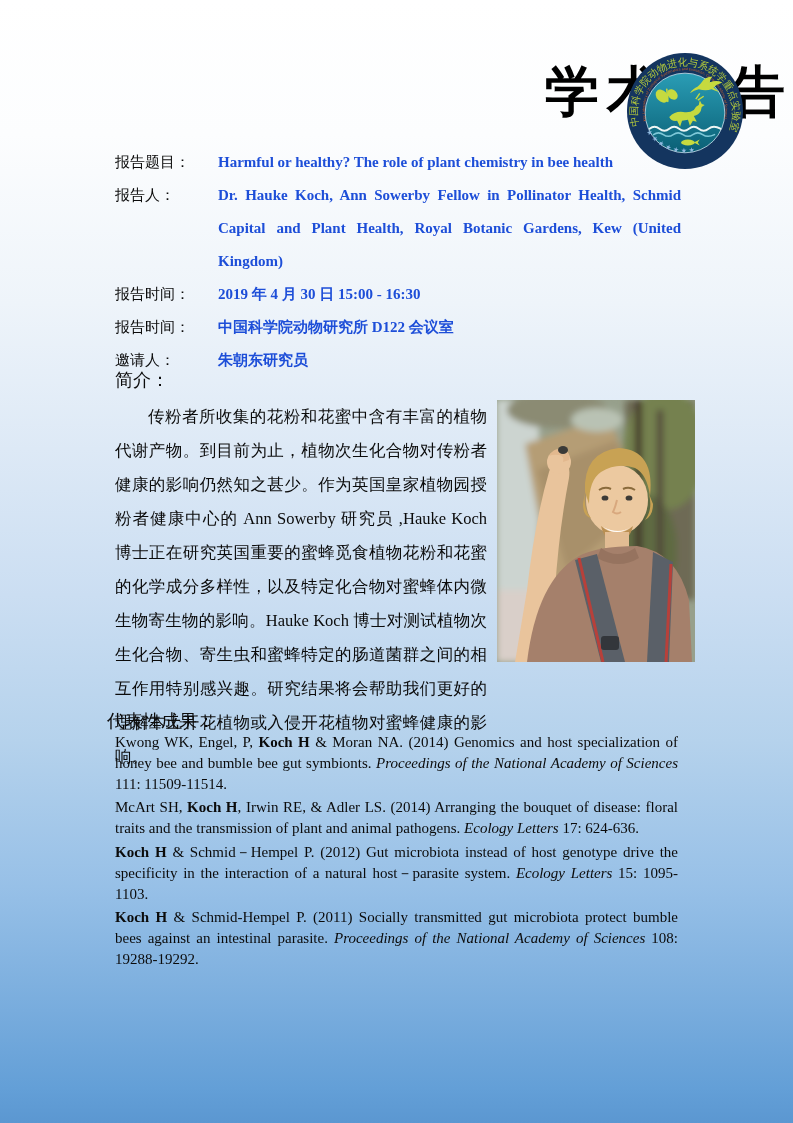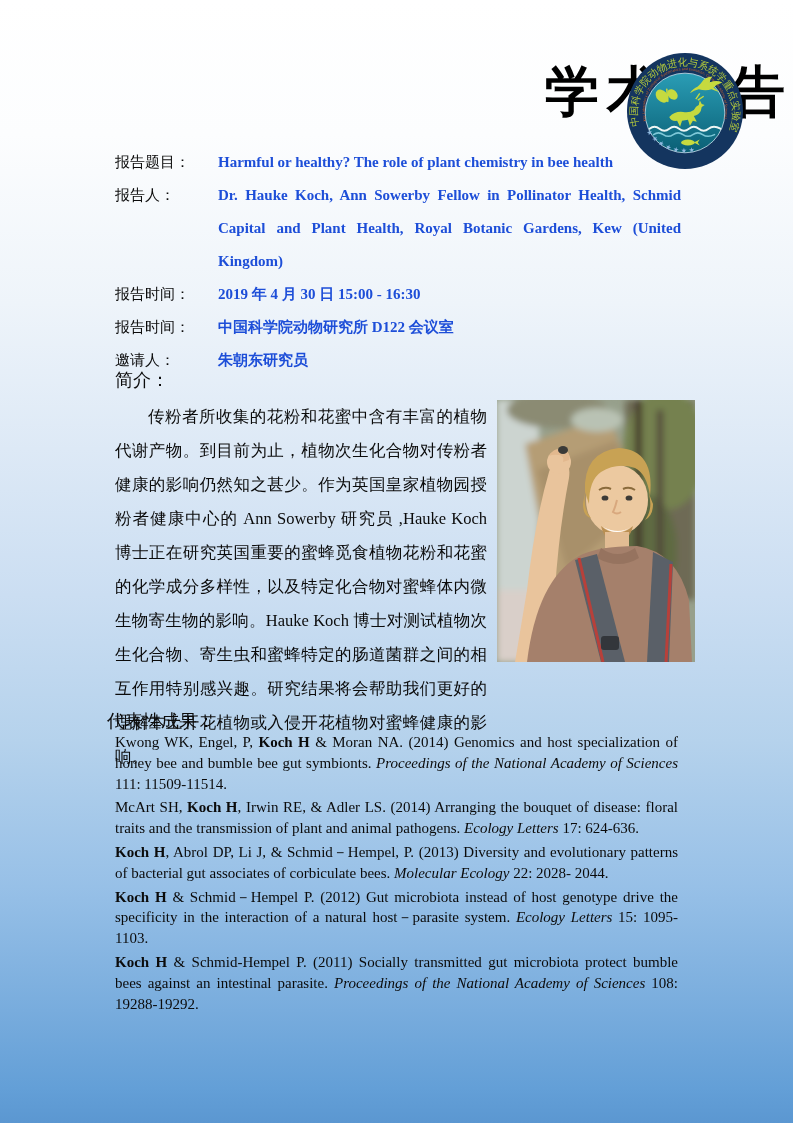--- a/index.html
+++ b/index.html
@@ -188,16 +188,15 @@
       <path d="M174,164 L169,262" stroke="#b8403a" stroke-width="3" fill="none"></path>
       <rect x="104" y="236" width="18" height="14" rx="3" fill="#33363b"></rect>
     </g>
   </svg>
 </div>
 
 <div class="abs pub-heading">代表性成果：</div>
 <div class="abs pubs">
     <p class="pub"><span>Kwong WK, Engel, P, </span><b>Koch H</b><span> &amp; Moran NA. (2014) Genomics and host specialization of honey bee and bumble bee gut symbionts. </span><i>Proceedings of the National Academy of Sciences</i><span> 111: 11509-11514.</span></p>
     <p class="pub"><span>McArt SH, </span><b>Koch H</b><span>, Irwin RE, &amp; Adler LS. (2014) Arranging the bouquet of disease: floral traits and the transmission of plant and animal pathogens. </span><i>Ecology Letters</i><span> 17: 624-636.</span></p>
-    <p class="pub"><b>Koch H</b><span>, Abrol DP, Li J, &amp; Schmid－Hempel, P. (2013) Diversity and evolutionary patterns of bacterial gut associates of corbiculate bees. </span><i>Molecular Ecology</i><span> 22: 2028- 2044.</span></p>
     <p class="pub"><b>Koch H</b><span> &amp; Schmid－Hempel P. (2012) Gut microbiota instead of host genotype drive the specificity in the interaction of a natural host－parasite system. </span><i>Ecology Letters</i><span> 15: 1095-1103.</span></p>
     <p class="pub"><b>Koch H</b><span> &amp; Schmid-Hempel P. (2011) Socially transmitted gut microbiota protect bumble bees against an  intestinal parasite. </span><i>Proceedings of the National Academy of Sciences</i><span> 108: 19288-19292.</span></p>
   </div>
 
 </body></html>

